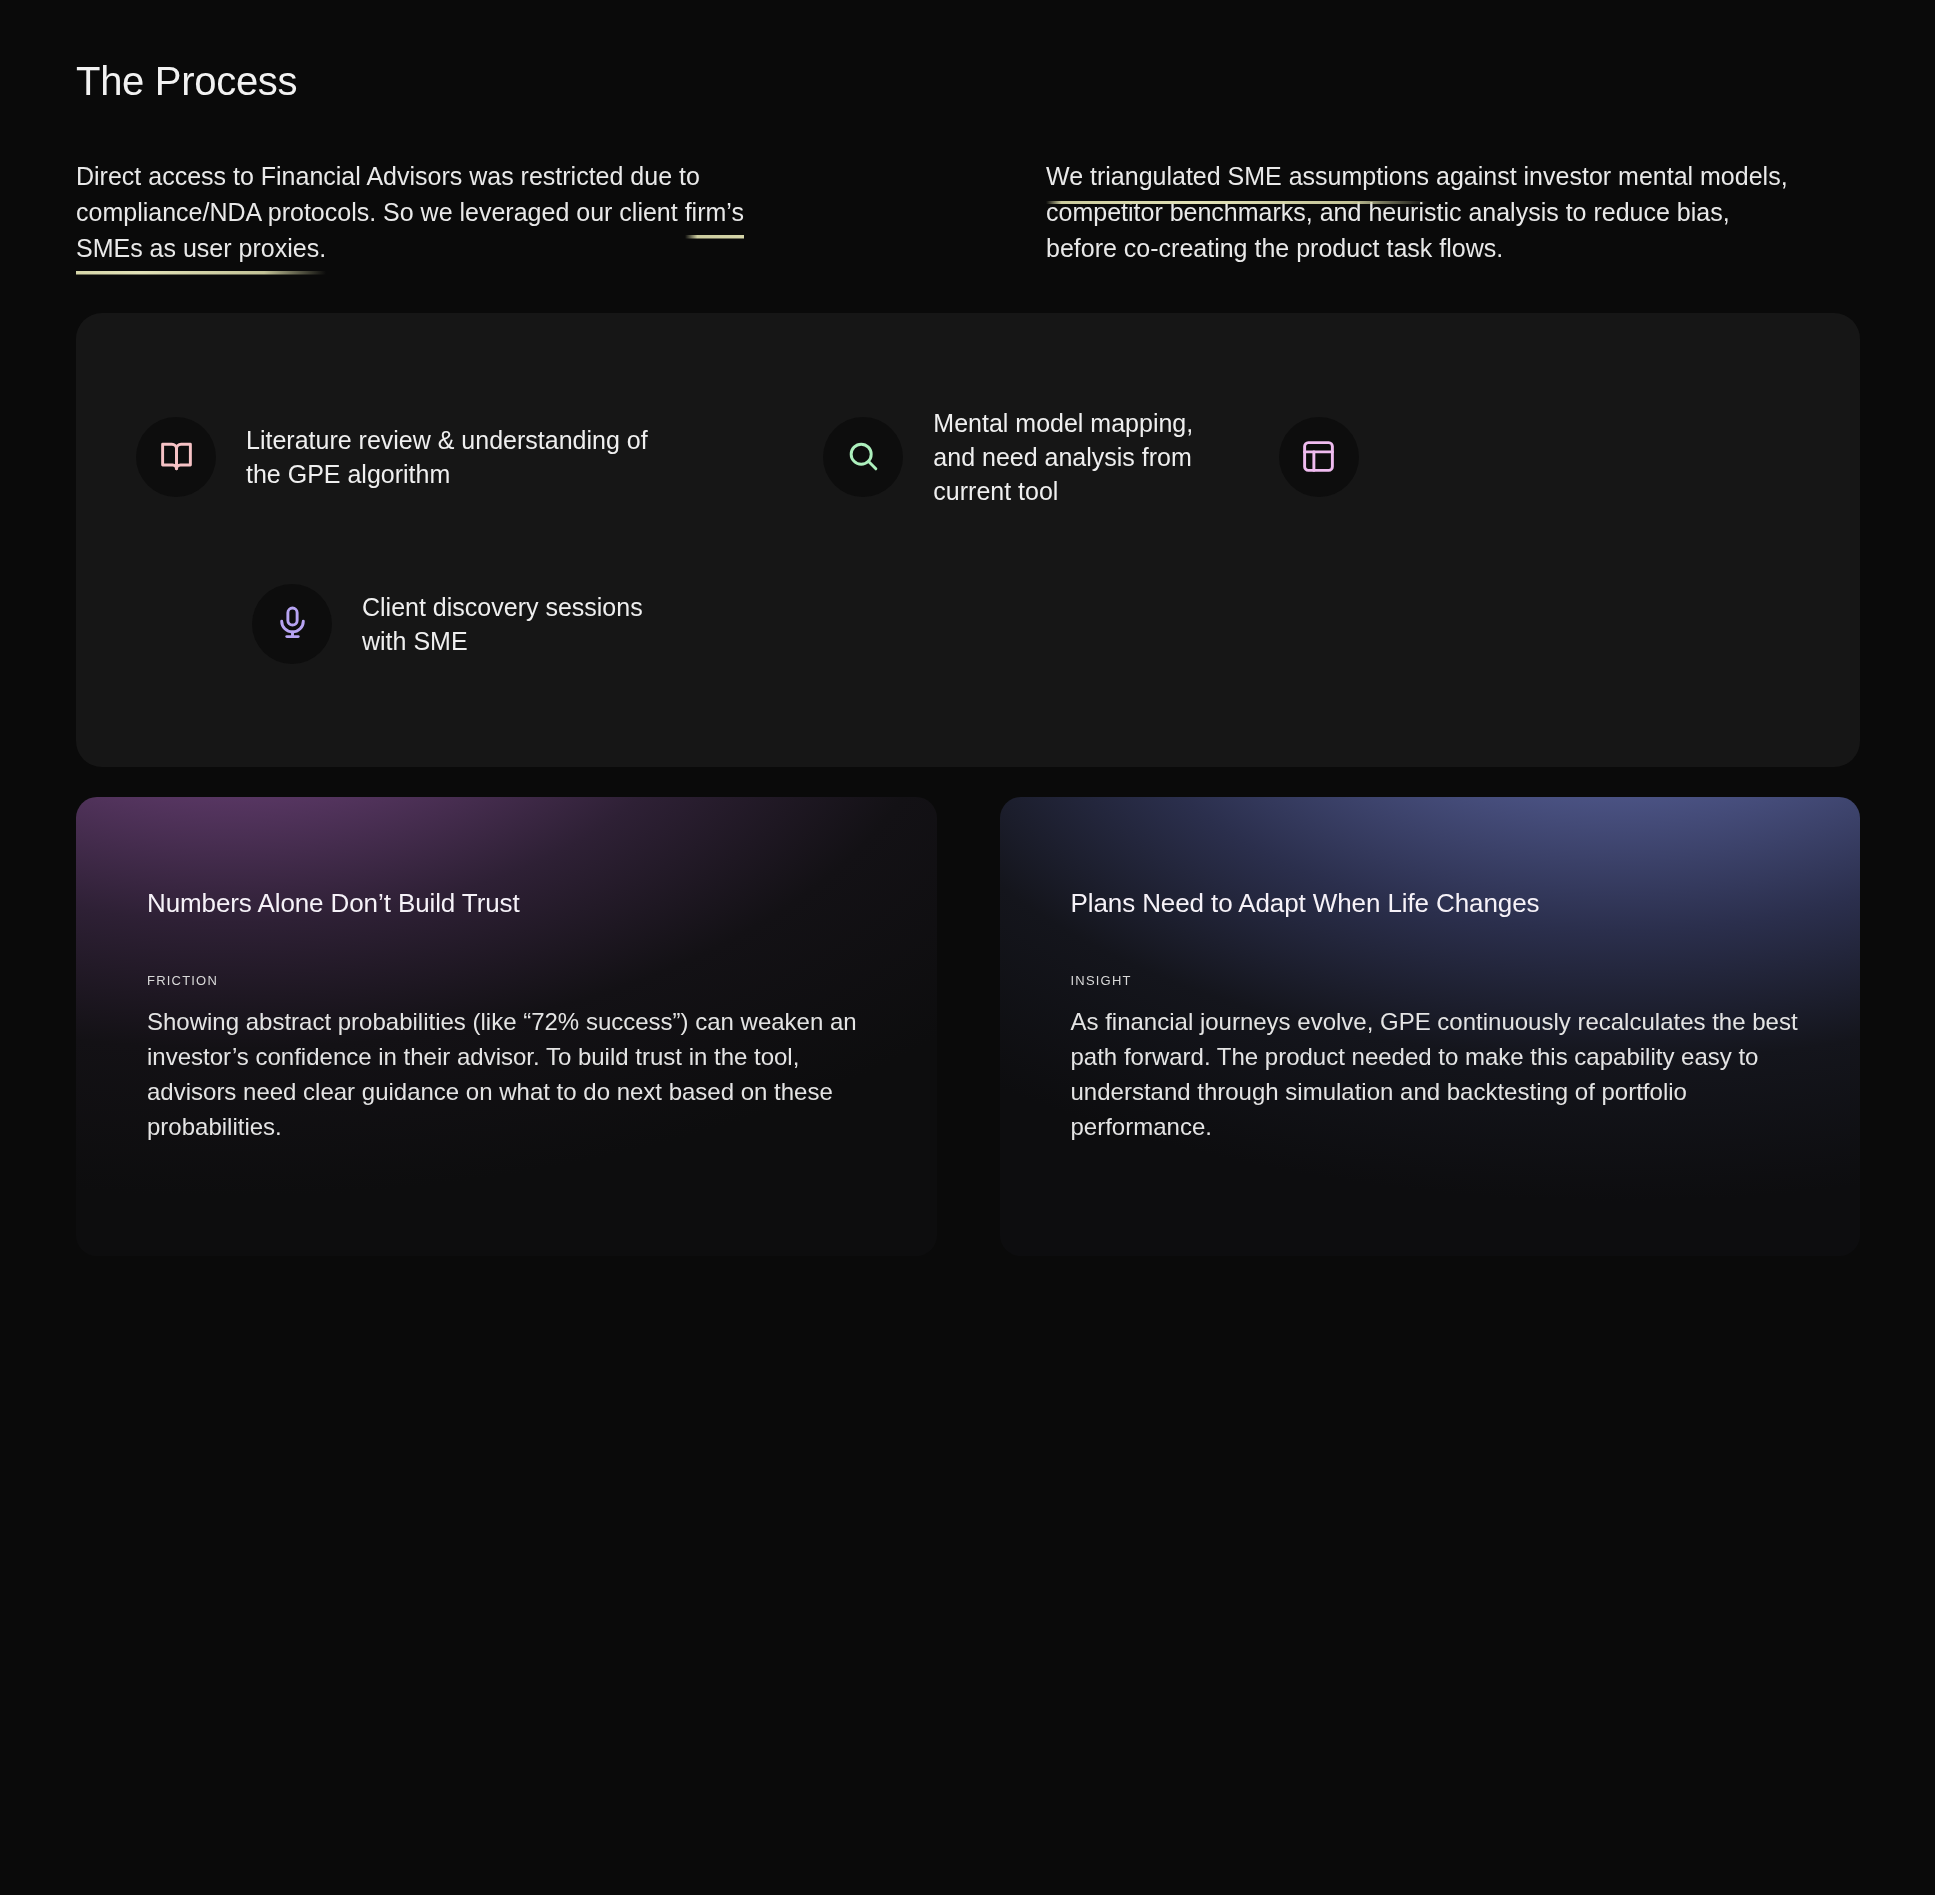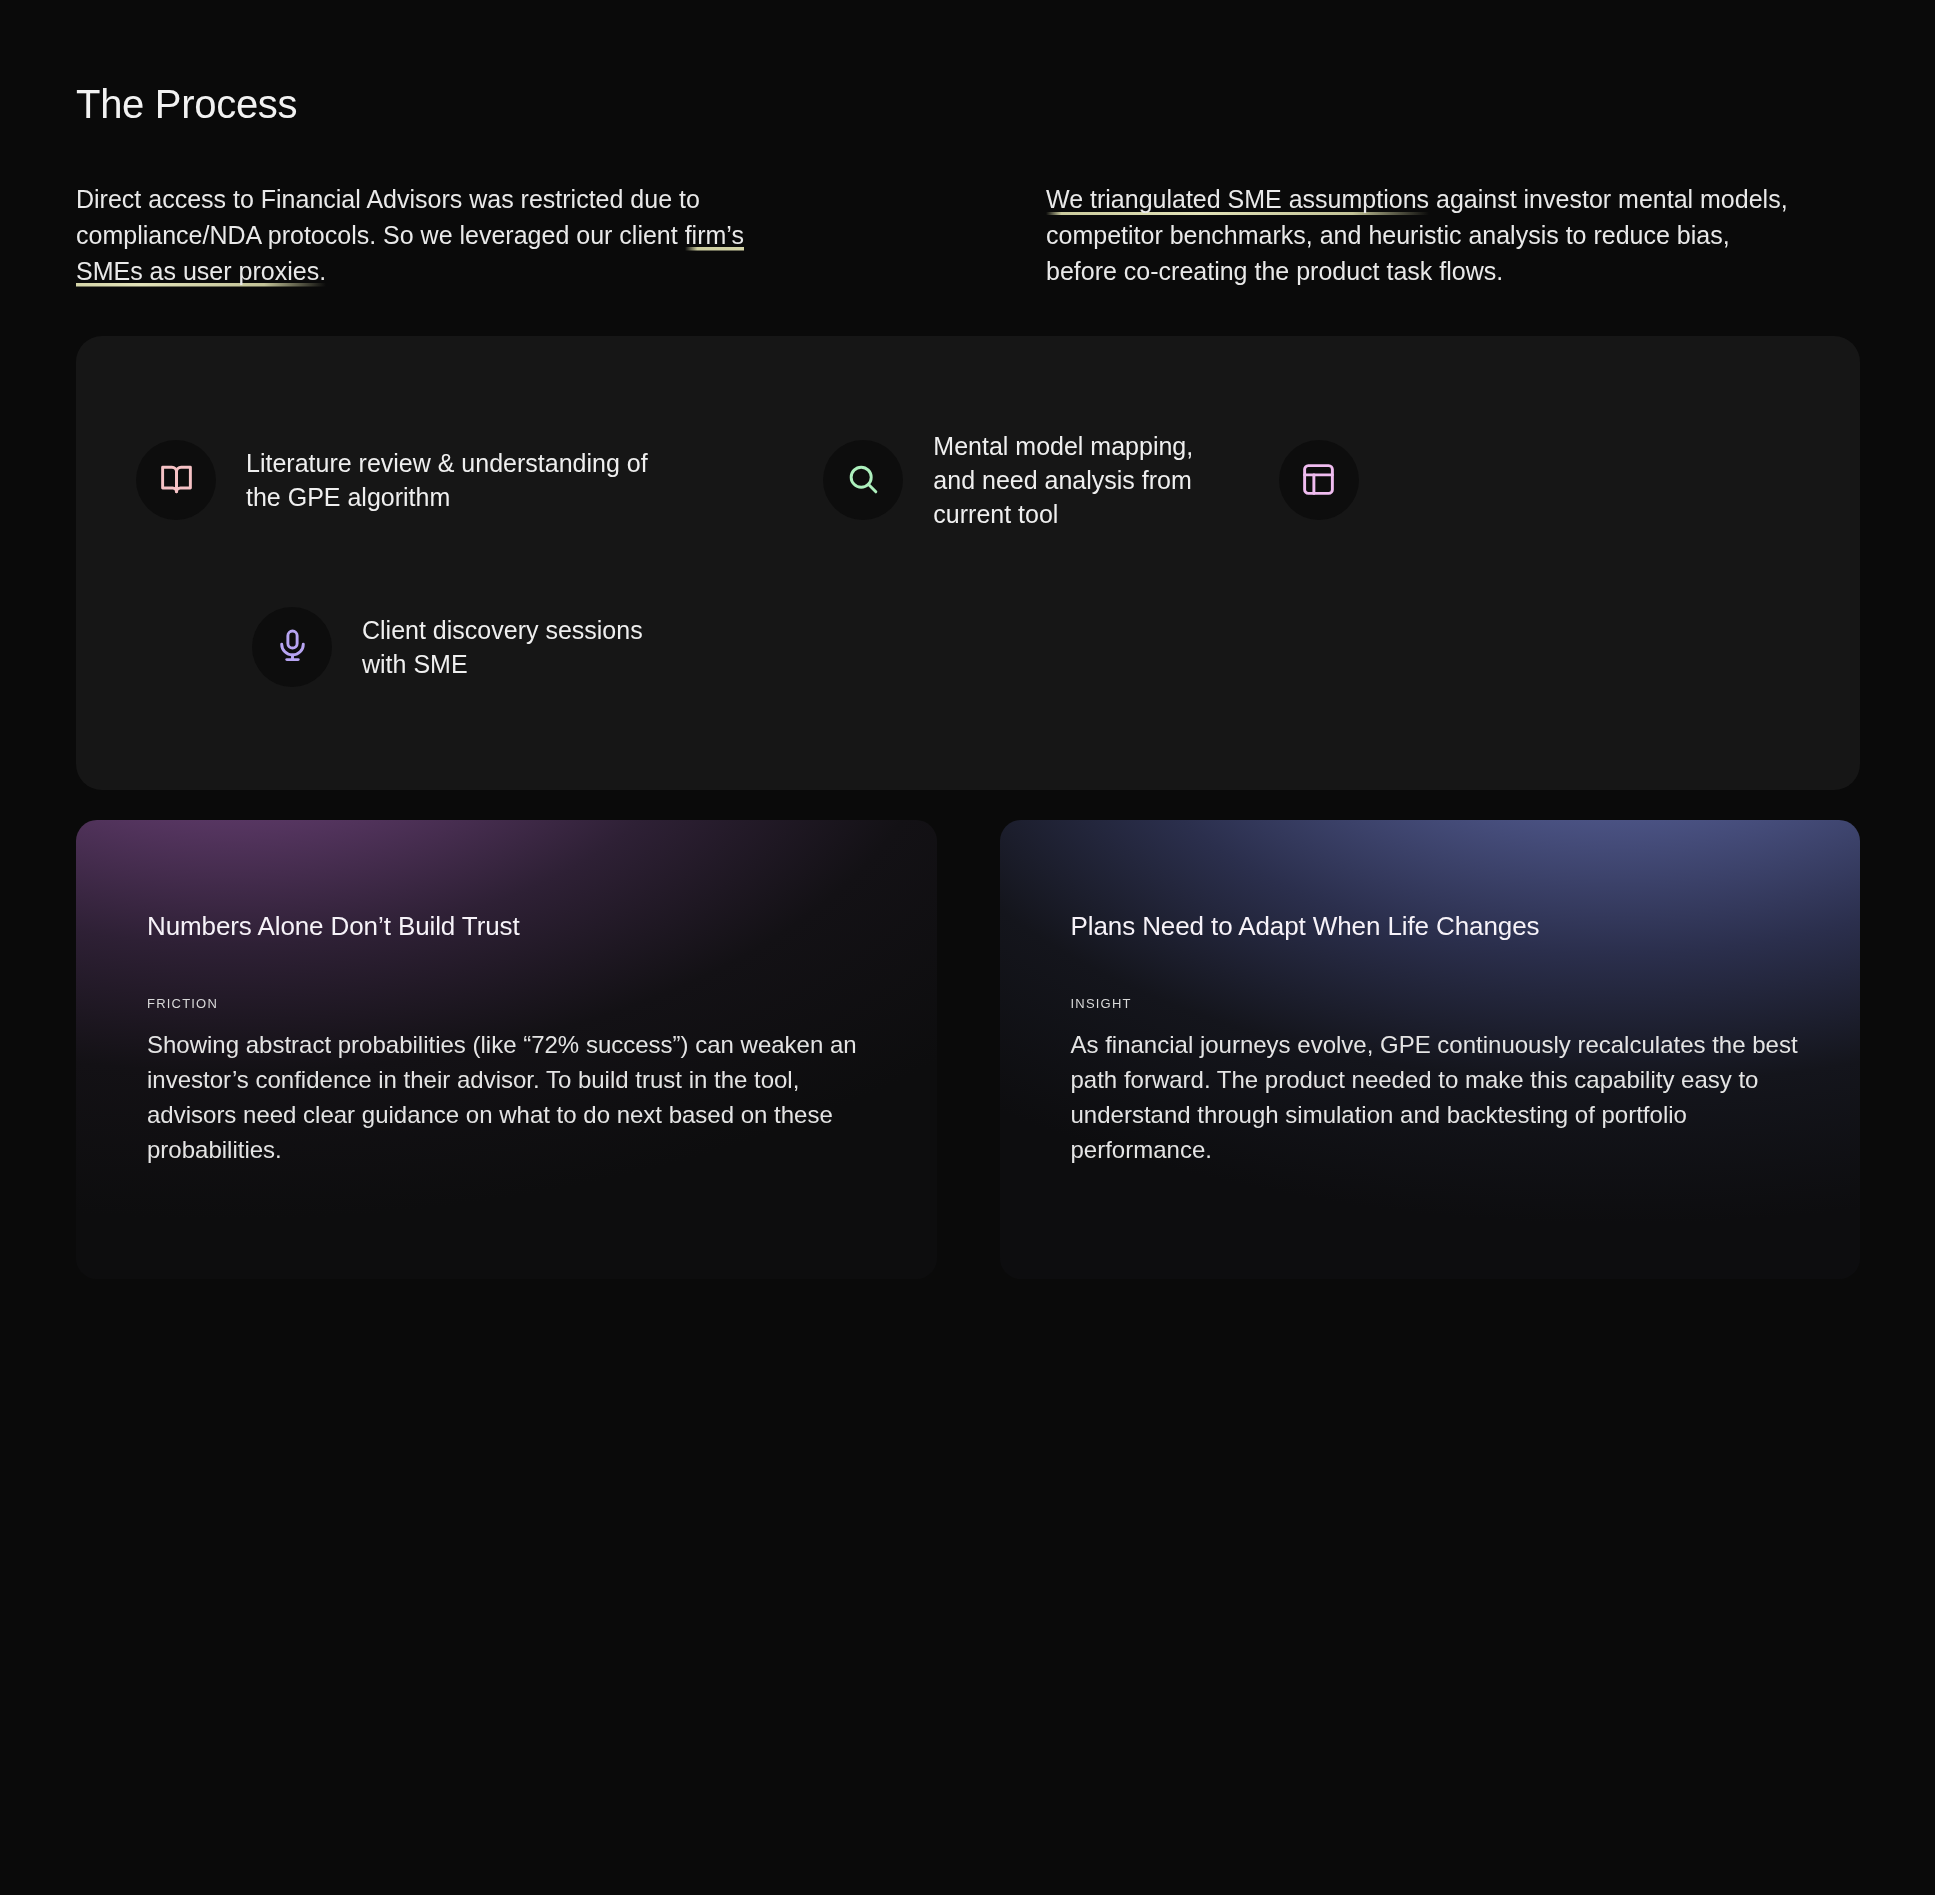--- a/index.html
+++ b/index.html
@@ -7,21 +7,21 @@
     width:1936px; height:1895px;
     background:#0a0a0a;
     font-family:"Liberation Sans", sans-serif;
     -webkit-font-smoothing:antialiased;
   }
   .page { position:relative; width:1936px; height:1895px; padding:0 76px; }
 
   
   .process-title {
     font-size:40px; font-weight:400; color:#f2f2f2;
-    letter-spacing:-0.3px; padding-top:82px;
+    letter-spacing:-0.3px; padding-top:59px;
   }
   .process-cols {
     display:flex; gap:237px; margin-top:54px;
   }
   .process-col { width:733px; }
   .process-col p {
     font-size:25px; line-height:1.44; color:#e9e9e9; font-weight:400;
   }
   .process-col.right p { width:756px; }
 
@@ -31,21 +31,21 @@
     background-image:
       linear-gradient(to right,
         rgba(214,214,166,0) 0%,
         rgba(214,214,166,.95) 4%,
         rgba(226,226,184,1) 40%,
         rgba(214,214,166,.9) 80%,
         rgba(214,214,166,0) 100%);
     background-repeat:no-repeat;
     background-size:100% 3.5px;
     background-position:0 97%;
-    padding-bottom:2px;
+    padding-bottom:14px;
   }
   .mark.mark2 {
     background-size:100% 3px;
     background-position:0 99%;
   }
 
   
   .sec-head {
     display:flex; align-items:center; gap:22px;
   }

